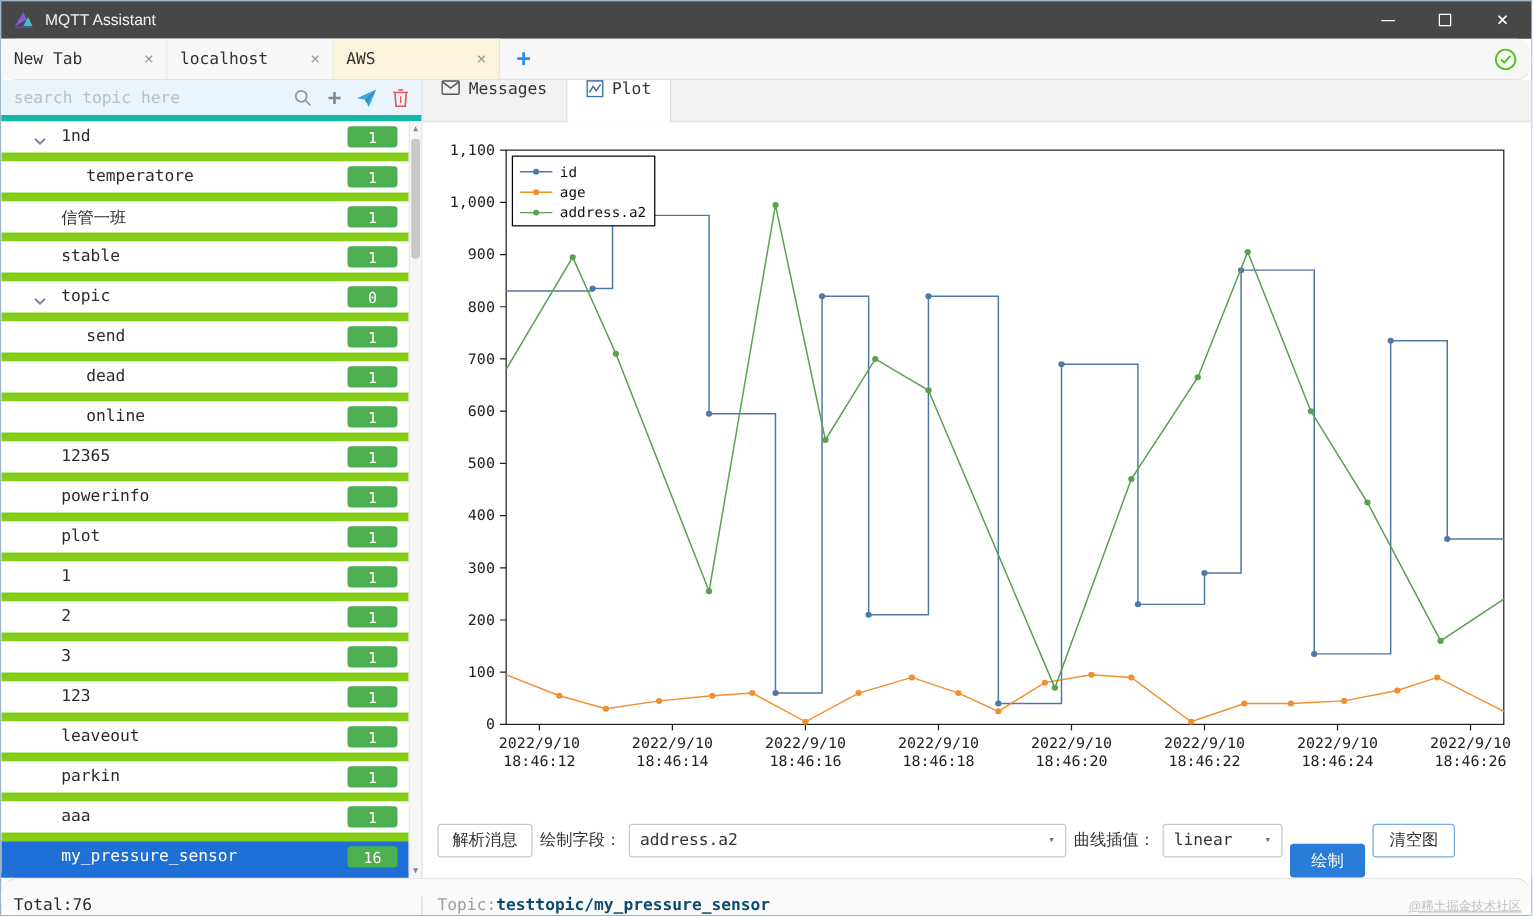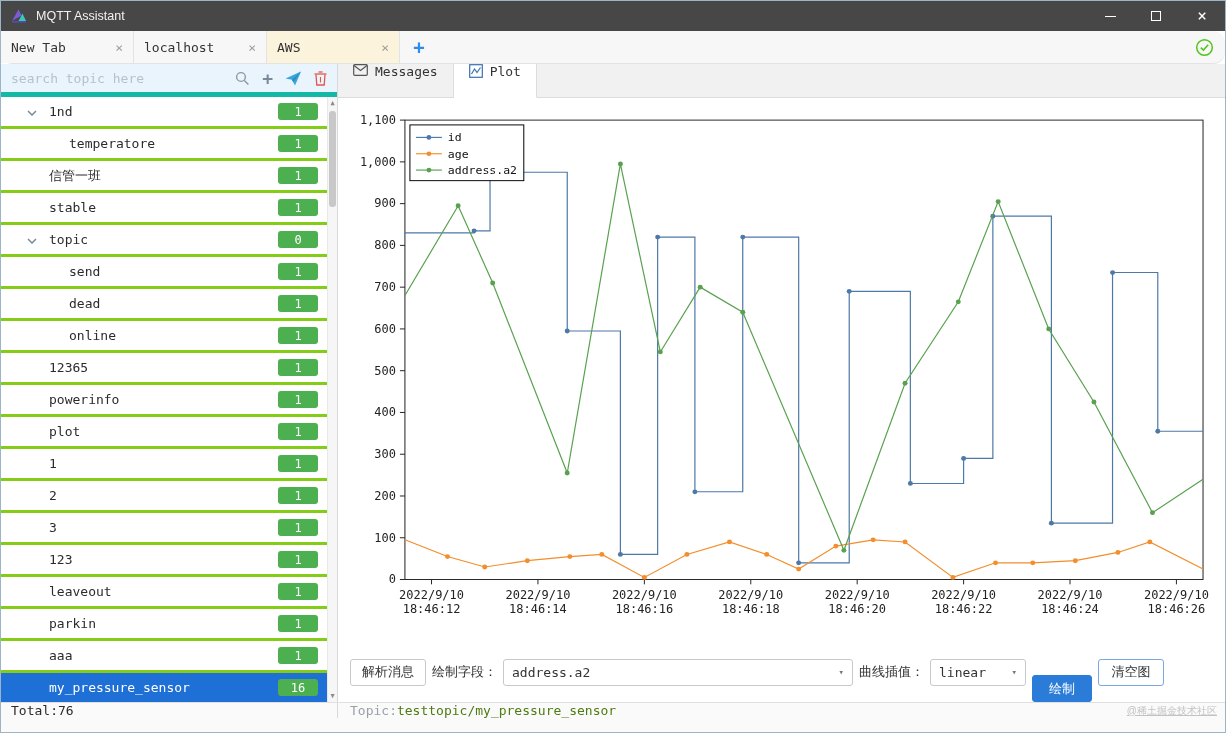--- a/index.html
+++ b/index.html
@@ -29,21 +29,21 @@
   
   .content { flex: 1 1 auto; display: flex; min-height: 0; }
 
   
   .sidebar { flex: 0 0 337px; width: 337px; border-right: 1px solid #d9d9d9; display: flex; flex-direction: column; position: relative; background: #fff; }
   .search-row { flex: 0 0 33px; background: #eaf4fd; border-bottom: 5px solid #14b8a6; display: flex; align-items: center; padding: 0 10px; gap: 12px; }
   .search-input { flex: 1 1 auto; min-width: 0; background: transparent; border: none; outline: none; font: 13px "DejaVu Sans Mono", monospace; color: #333; }
   .search-input::placeholder { color: #b3c2cd; }
   .sr-icon { flex: 0 0 auto; display: flex; align-items: center; }
   .topic-list { flex: 1 1 auto; overflow: hidden; padding-right: 10px; position: relative; }
-  .topic-row { height: 32px; display: flex; align-items: center; border-bottom: 3px solid #84cc16; position: relative; padding-left: 48px; font-size: 13px; }
+  .topic-row { height: 32px; display: flex; align-items: center; border-bottom: 7px solid #84cc16; position: relative; padding-left: 48px; font-size: 13px; }
   .topic-row.child { padding-left: 68px; }
   .topic-row .chev { position: absolute; left: 26px; top: 13px; }
   .topic-row .badge { position: absolute; right: 9px; width: 40px; height: 17px; background: #4caf50; color: #fff; border-radius: 3px; font-size: 12px; display: flex; align-items: center; justify-content: center; }
   .topic-row.selected { background: #1e6fd6; color: #fff; border-bottom-color: #1e6fd6; }
   .vscroll { position: absolute; right: 0; top: 33px; bottom: 0; width: 10px; background: #f6f6f6; border-left: 1px solid #e8e8e8; }
   .vscroll .arr { position: absolute; left: 0; width: 9px; text-align: center; font-size: 7px; color: #8a8a8a; }
   .vscroll .arr.up { top: 2px; }
   .vscroll .arr.down { bottom: 2px; }
   .vscroll .thumb { position: absolute; left: 1px; top: 14px; width: 7px; height: 96px; background: #c8c8c8; border-radius: 3px; }
 
@@ -59,25 +59,25 @@
   .btn { height: 27px; padding: 0 11px; border: 1px solid #c9c9c9; border-radius: 3px; background: #fff; font-size: 13px; display: flex; align-items: center; color: #333; }
   .btn.primary { background: #2b7cd9; border-color: #2b7cd9; color: #fff; min-width: 60px; justify-content: center; margin-top: 33px; }
   .btn.outline { border-color: #7aa9e0; min-width: 66px; justify-content: center; }
   .ctl-label { font-size: 13px; color: #333; white-space: nowrap; }
   .select { height: 27px; border: 1px solid #c9c9c9; border-radius: 3px; background: #fff; display: flex; align-items: center; padding: 0 8px; font-size: 13px; color: #333; font-family: "DejaVu Sans Mono", monospace; }
   .select .caret { margin-left: auto; color: #777; font-size: 9px; padding-left: 8px; }
   .select.field { width: 350px; }
   .select.interp { width: 96px; }
 
   
-  .statusbar { flex: 0 0 30px; background: #fafafa; border-top: 1px solid #e0e0e0; display: flex; align-items: flex-start; font-size: 13px; }
+  .statusbar { flex: 0 0 30px; background: #fafafa; border-top: 1px solid #e0e0e0; display: flex; align-items: flex-end; font-size: 13px; border-radius: 14px; }
   .status-left { flex: 0 0 337px; width: 337px; border-right: 1px solid #d9d9d9; display: flex; align-items: center; padding-left: 10px; }
   .status-main { flex: 1 1 auto; display: flex; align-items: center; padding-left: 12px; position: relative; min-width: 0; }
   .topic-label { color: #9aa0a6; }
-  .topic-value { color: #4d7c0f; }
+  .topic-value { color: #0c4a6e; font-weight: bold; }
   .watermark { position: absolute; right: 8px; color: #c2c2c2; font-family: "Liberation Sans", sans-serif; font-size: 10px; text-decoration: underline; }
 </style>
 </head>
 <body>
 
 <div class="window">
 
   <div class="titlebar">
     <svg class="app-logo" viewBox="0 0 18 18">
       <path d="M2,14 L8.5,2.5 L11.5,8.5 Z" fill="#7b5cd6"></path>

